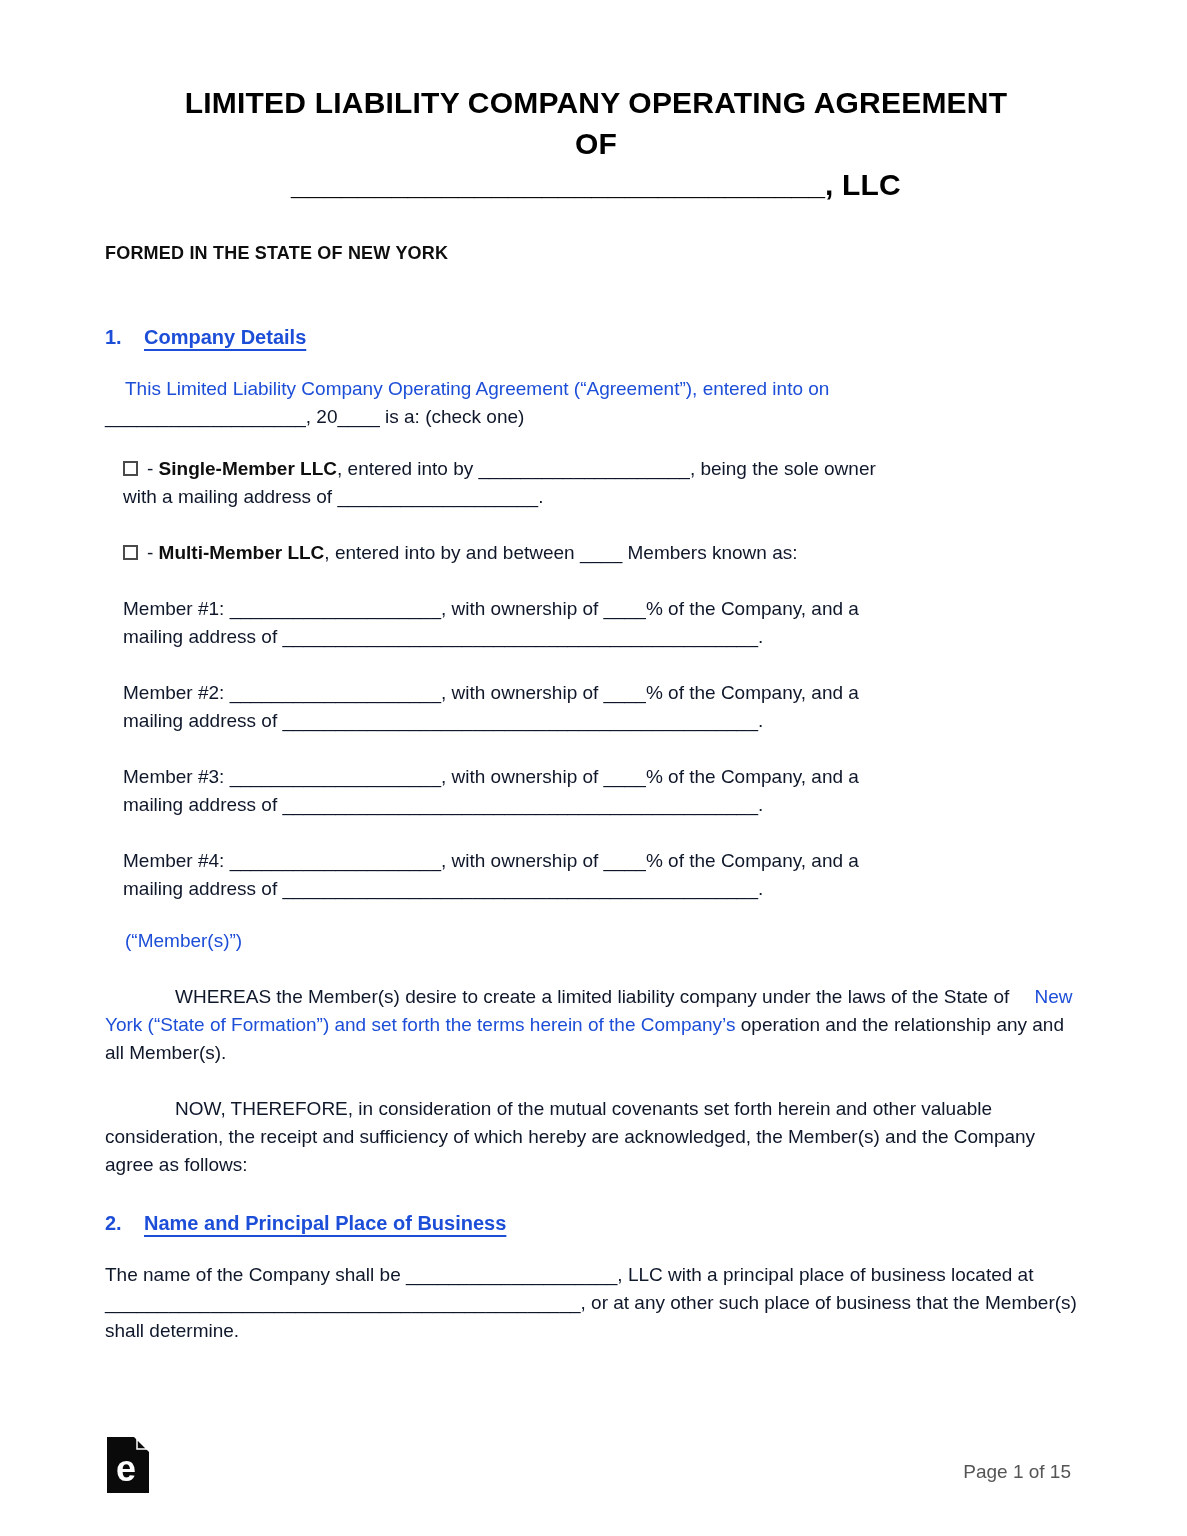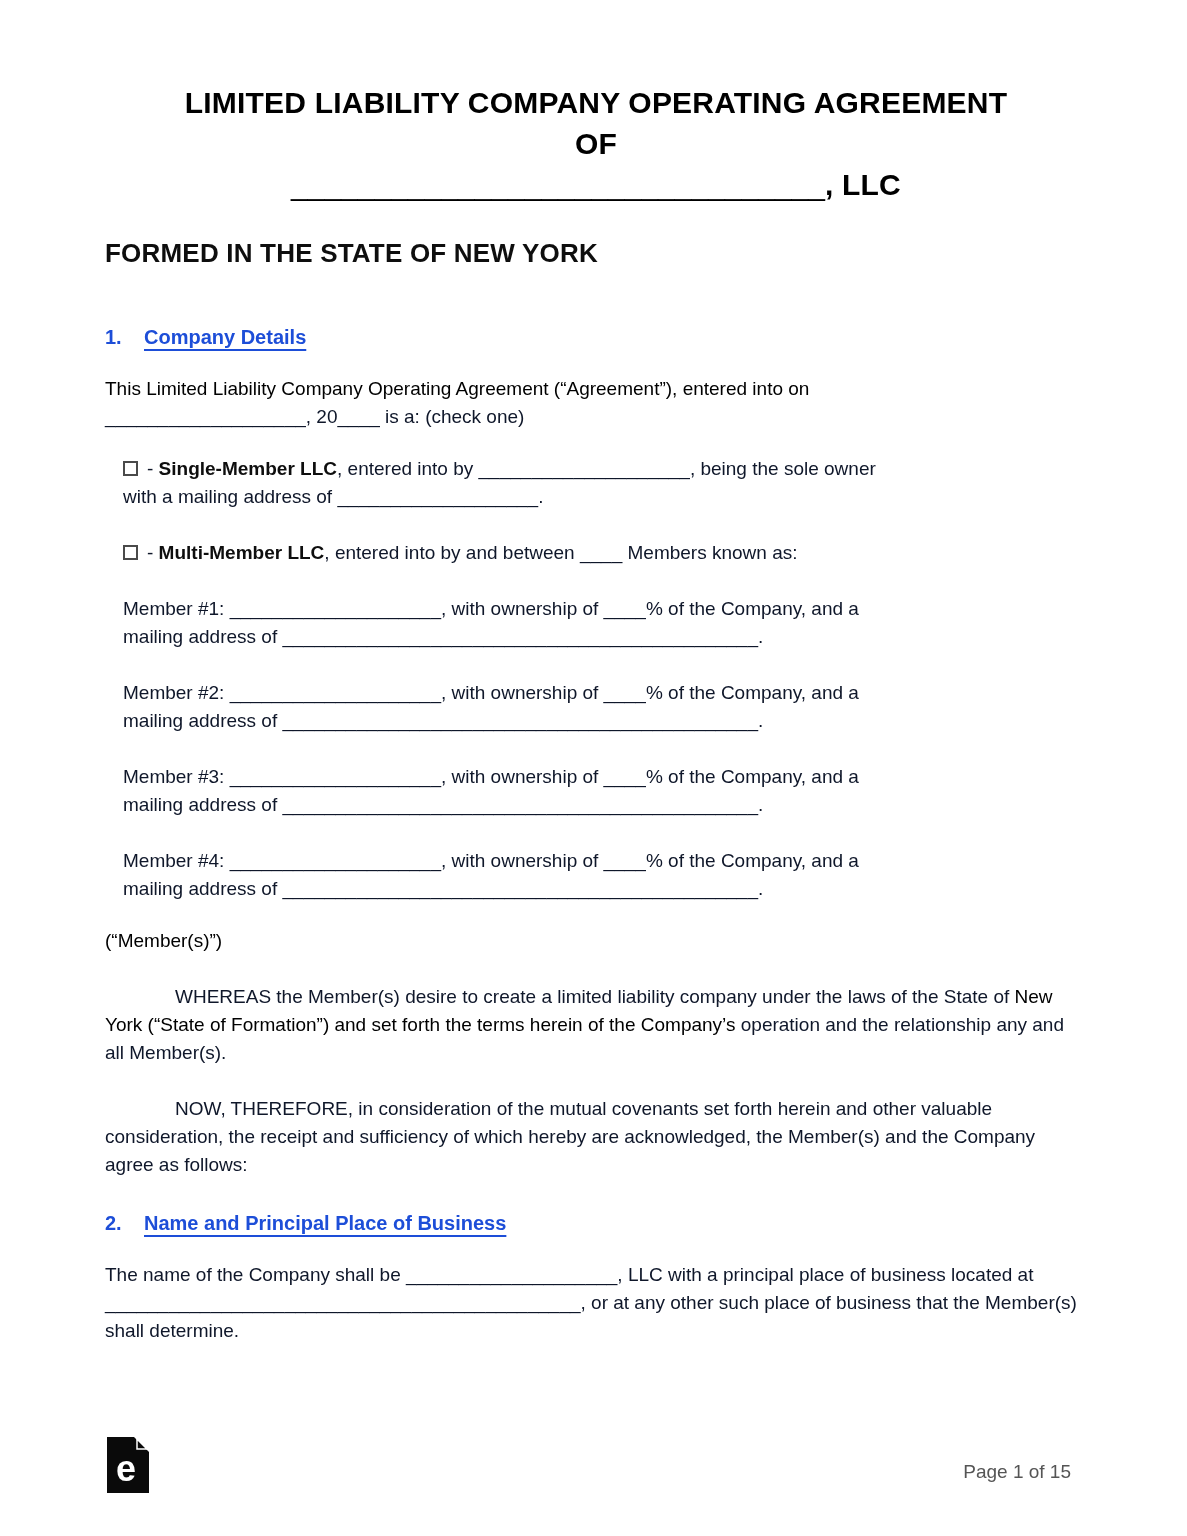--- a/index.html
+++ b/index.html
@@ -7,33 +7,33 @@
   .page {
     width:1187px; height:1536px; position:relative; background:#fff;
     padding:82px 100px 0 105px;
     font-family:"Liberation Sans", sans-serif;
     font-size:19px; line-height:28px; color:#1c1c1c;
     overflow:hidden;
   }
   
   .title-block { text-align:center; color:#000; }
   .title-line { font-weight:bold; font-size:30px; line-height:41px; letter-spacing:0.2px; }
-  .blank-run { font-weight:normal; letter-spacing:0; }
+  .blank-run { font-weight:bold; letter-spacing:0; }
   .llc-suffix { font-weight:bold; }
   
-  .formed { margin-top:34px; font-weight:bold; font-size:26px; color:#0e0e0e; letter-spacing:0.2px; }
+  .formed { margin-top:34px; font-weight:bold; font-size:18px; color:#0e0e0e; letter-spacing:0.2px; }
   
   .sec-heading { font-weight:bold; font-size:20px; color:#1d4ed8; }
   .mt-sec1 { margin-top:56px; }
   .mt-sec  { margin-top:30px; }
   .sec-num { display:inline-block; width:39px; }
   .sec-title { text-decoration:underline; text-decoration-thickness:2px; text-underline-offset:5px; }
   
   .fill  { color:#0f172a; }           
-  .arial { color:#000000; }
+  .arial { color:#1d4ed8;margin-left:20px; }
   .bold  { font-weight:bold; color:#0e0e0e; }
   .block { margin-top:24px; }
   .block-lg { margin-top:28px; }
   .indent { margin-left:18px; }
   .first-indent { text-indent:70px; }
   .line { display:block; }
   
   .checkbox {
     display:inline-block; width:15px; height:15px;
     border:2px solid #4a4a4a; background:#fff;

